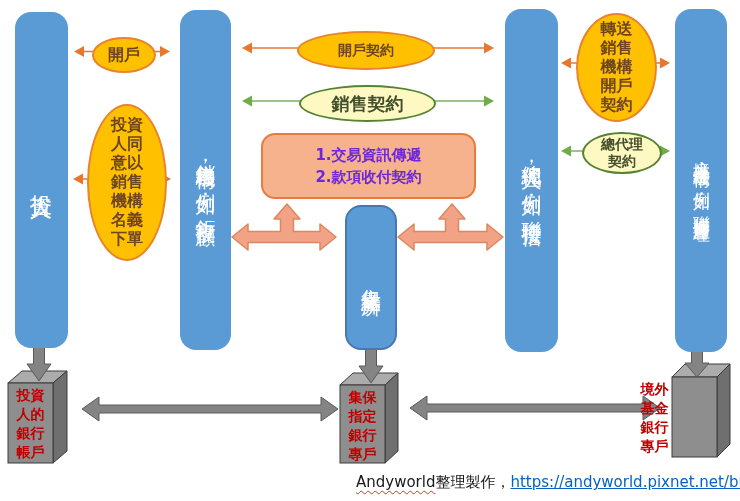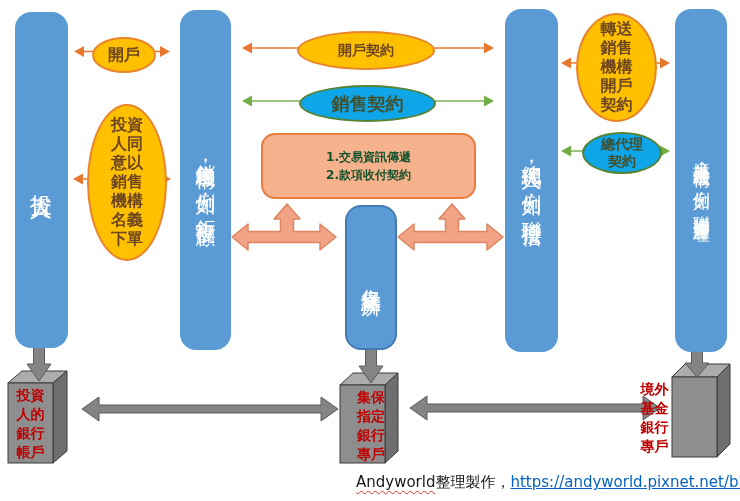--- a/index.html
+++ b/index.html
@@ -15,30 +15,30 @@
   .col .vtext{
     writing-mode:vertical-rl;text-orientation:upright;
     color:#ffffff;line-height:1.05;letter-spacing:2px;white-space:pre-line;
   }
   .ellipse{
     position:absolute;z-index:2;border-radius:50%;
     display:flex;align-items:center;justify-content:center;text-align:center;
   }
   .ellipse .etext{white-space:pre-line;line-height:1.18;font-weight:700;}
   .yellow{background:#FFC000;border:2px solid #E8842C;}
-  .green{background:#0ea5e9;border:2px solid #568233;}
+  .green{background:#fef9c3;border:2px solid #568233;}
   .yellow .etext{color:#6D4621;}
   .green .etext{color:#44502B;}
   #process-box{
     position:absolute;z-index:2;left:261px;top:133px;width:215px;height:66px;
     background:#F6B28C;border:2px solid #E97B40;border-radius:14px;
     display:flex;align-items:center;justify-content:center;text-align:center;
     box-sizing:border-box;
   }
-  #process-box .etext{color:#14532d;font-size:12px;font-weight:600;line-height:1.5;white-space:pre-line;}
+  #process-box .etext{color:#6d28d9;font-size:15px;font-weight:600;line-height:1.5;white-space:pre-line;}
   .boxtext{
     position:absolute;z-index:3;color:#C00000;font-weight:bold;font-size:14px;
     line-height:1.35;text-align:center;white-space:pre-line;
   }
   #caption{
     position:absolute;z-index:2;left:356px;top:473px;font-size:15px;color:#1a1a1a;white-space:nowrap;
   }
   #caption .author{
     text-decoration:underline wavy #D03A2B 1px;text-underline-offset:3px;text-align:right;
   }
@@ -172,21 +172,21 @@
 
   <div id="process-box">
     <span class="etext">1.交易資訊傳遞
 2.款項收付契約</span>
   </div>
 
   <div class="boxtext" style="left:8px;top:386px;width:45px;">投資
 人的
 銀行
 帳戶</div>
-  <div class="boxtext" style="left:340px;top:388px;width:45px;text-align:right;">集保
+  <div class="boxtext" style="left:340px;top:388px;width:45px;">集保
 指定
 銀行
 專戶</div>
   <div class="boxtext" style="left:632px;top:380px;width:45px;">境外
 基金
 銀行
 專戶</div>
 
   <div id="caption">
     <span class="author">Andyworld</span><span>整理製作，</span><a href="#">https://andyworld.pixnet.net/blog</a>

